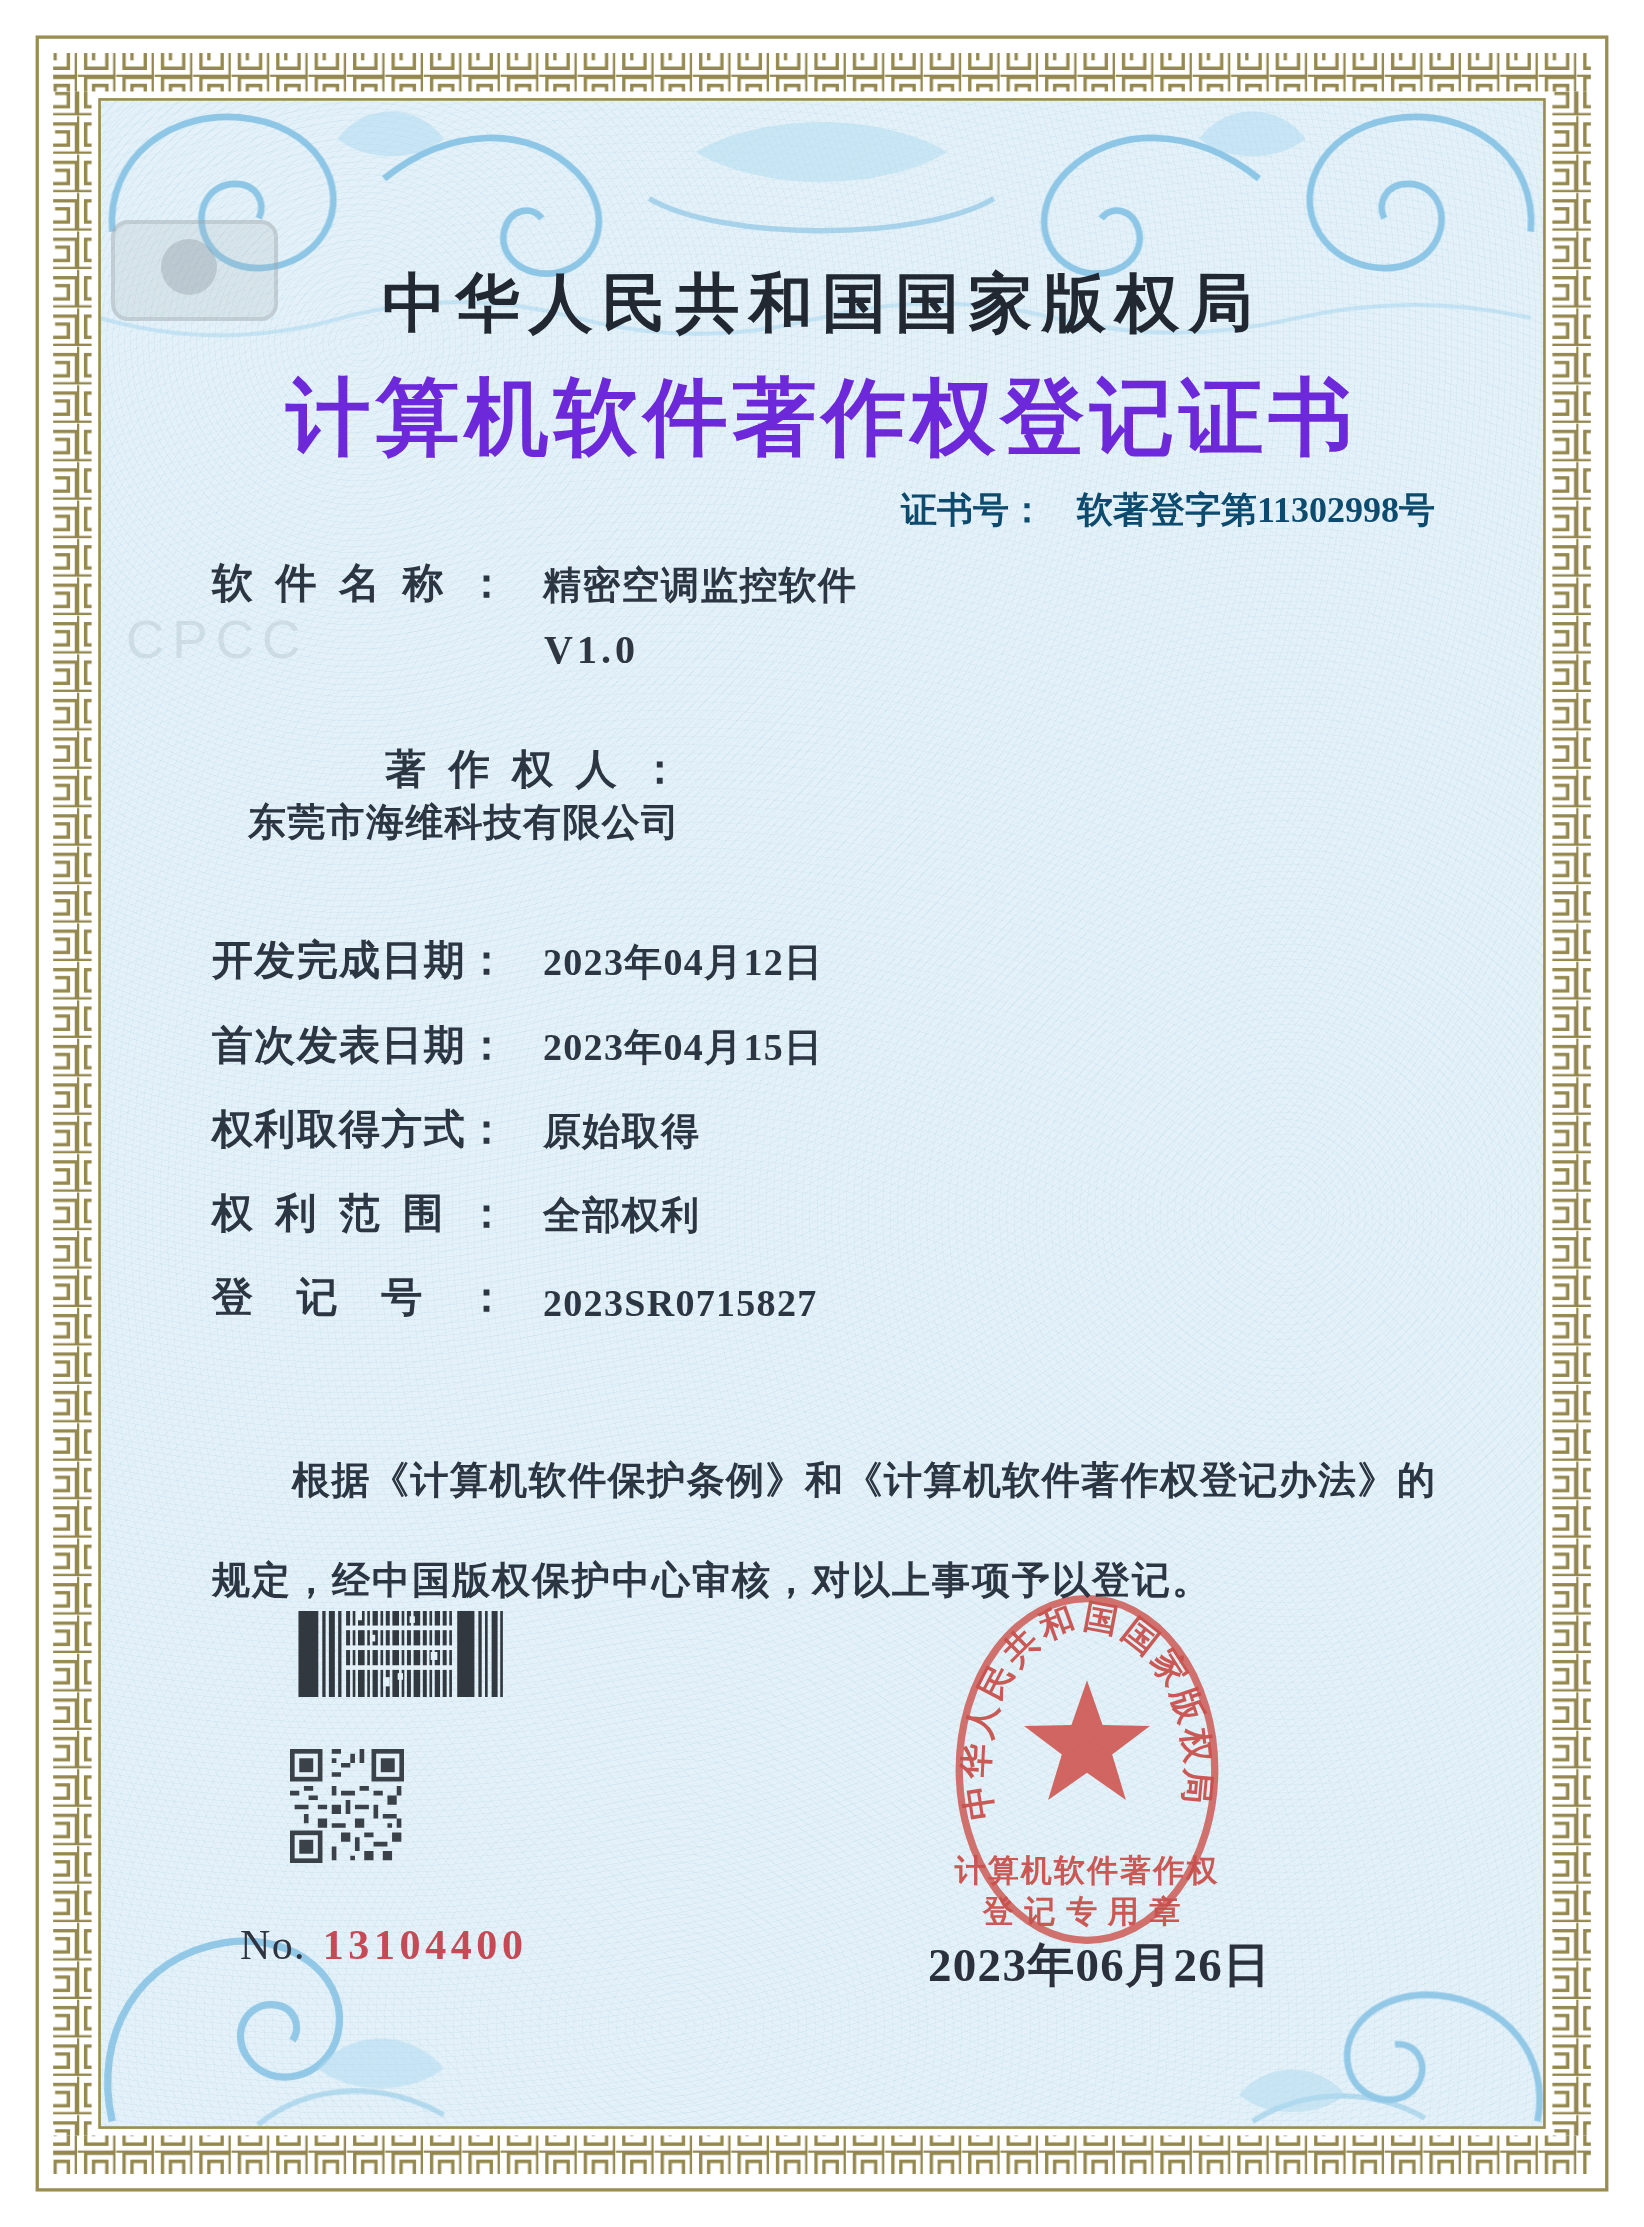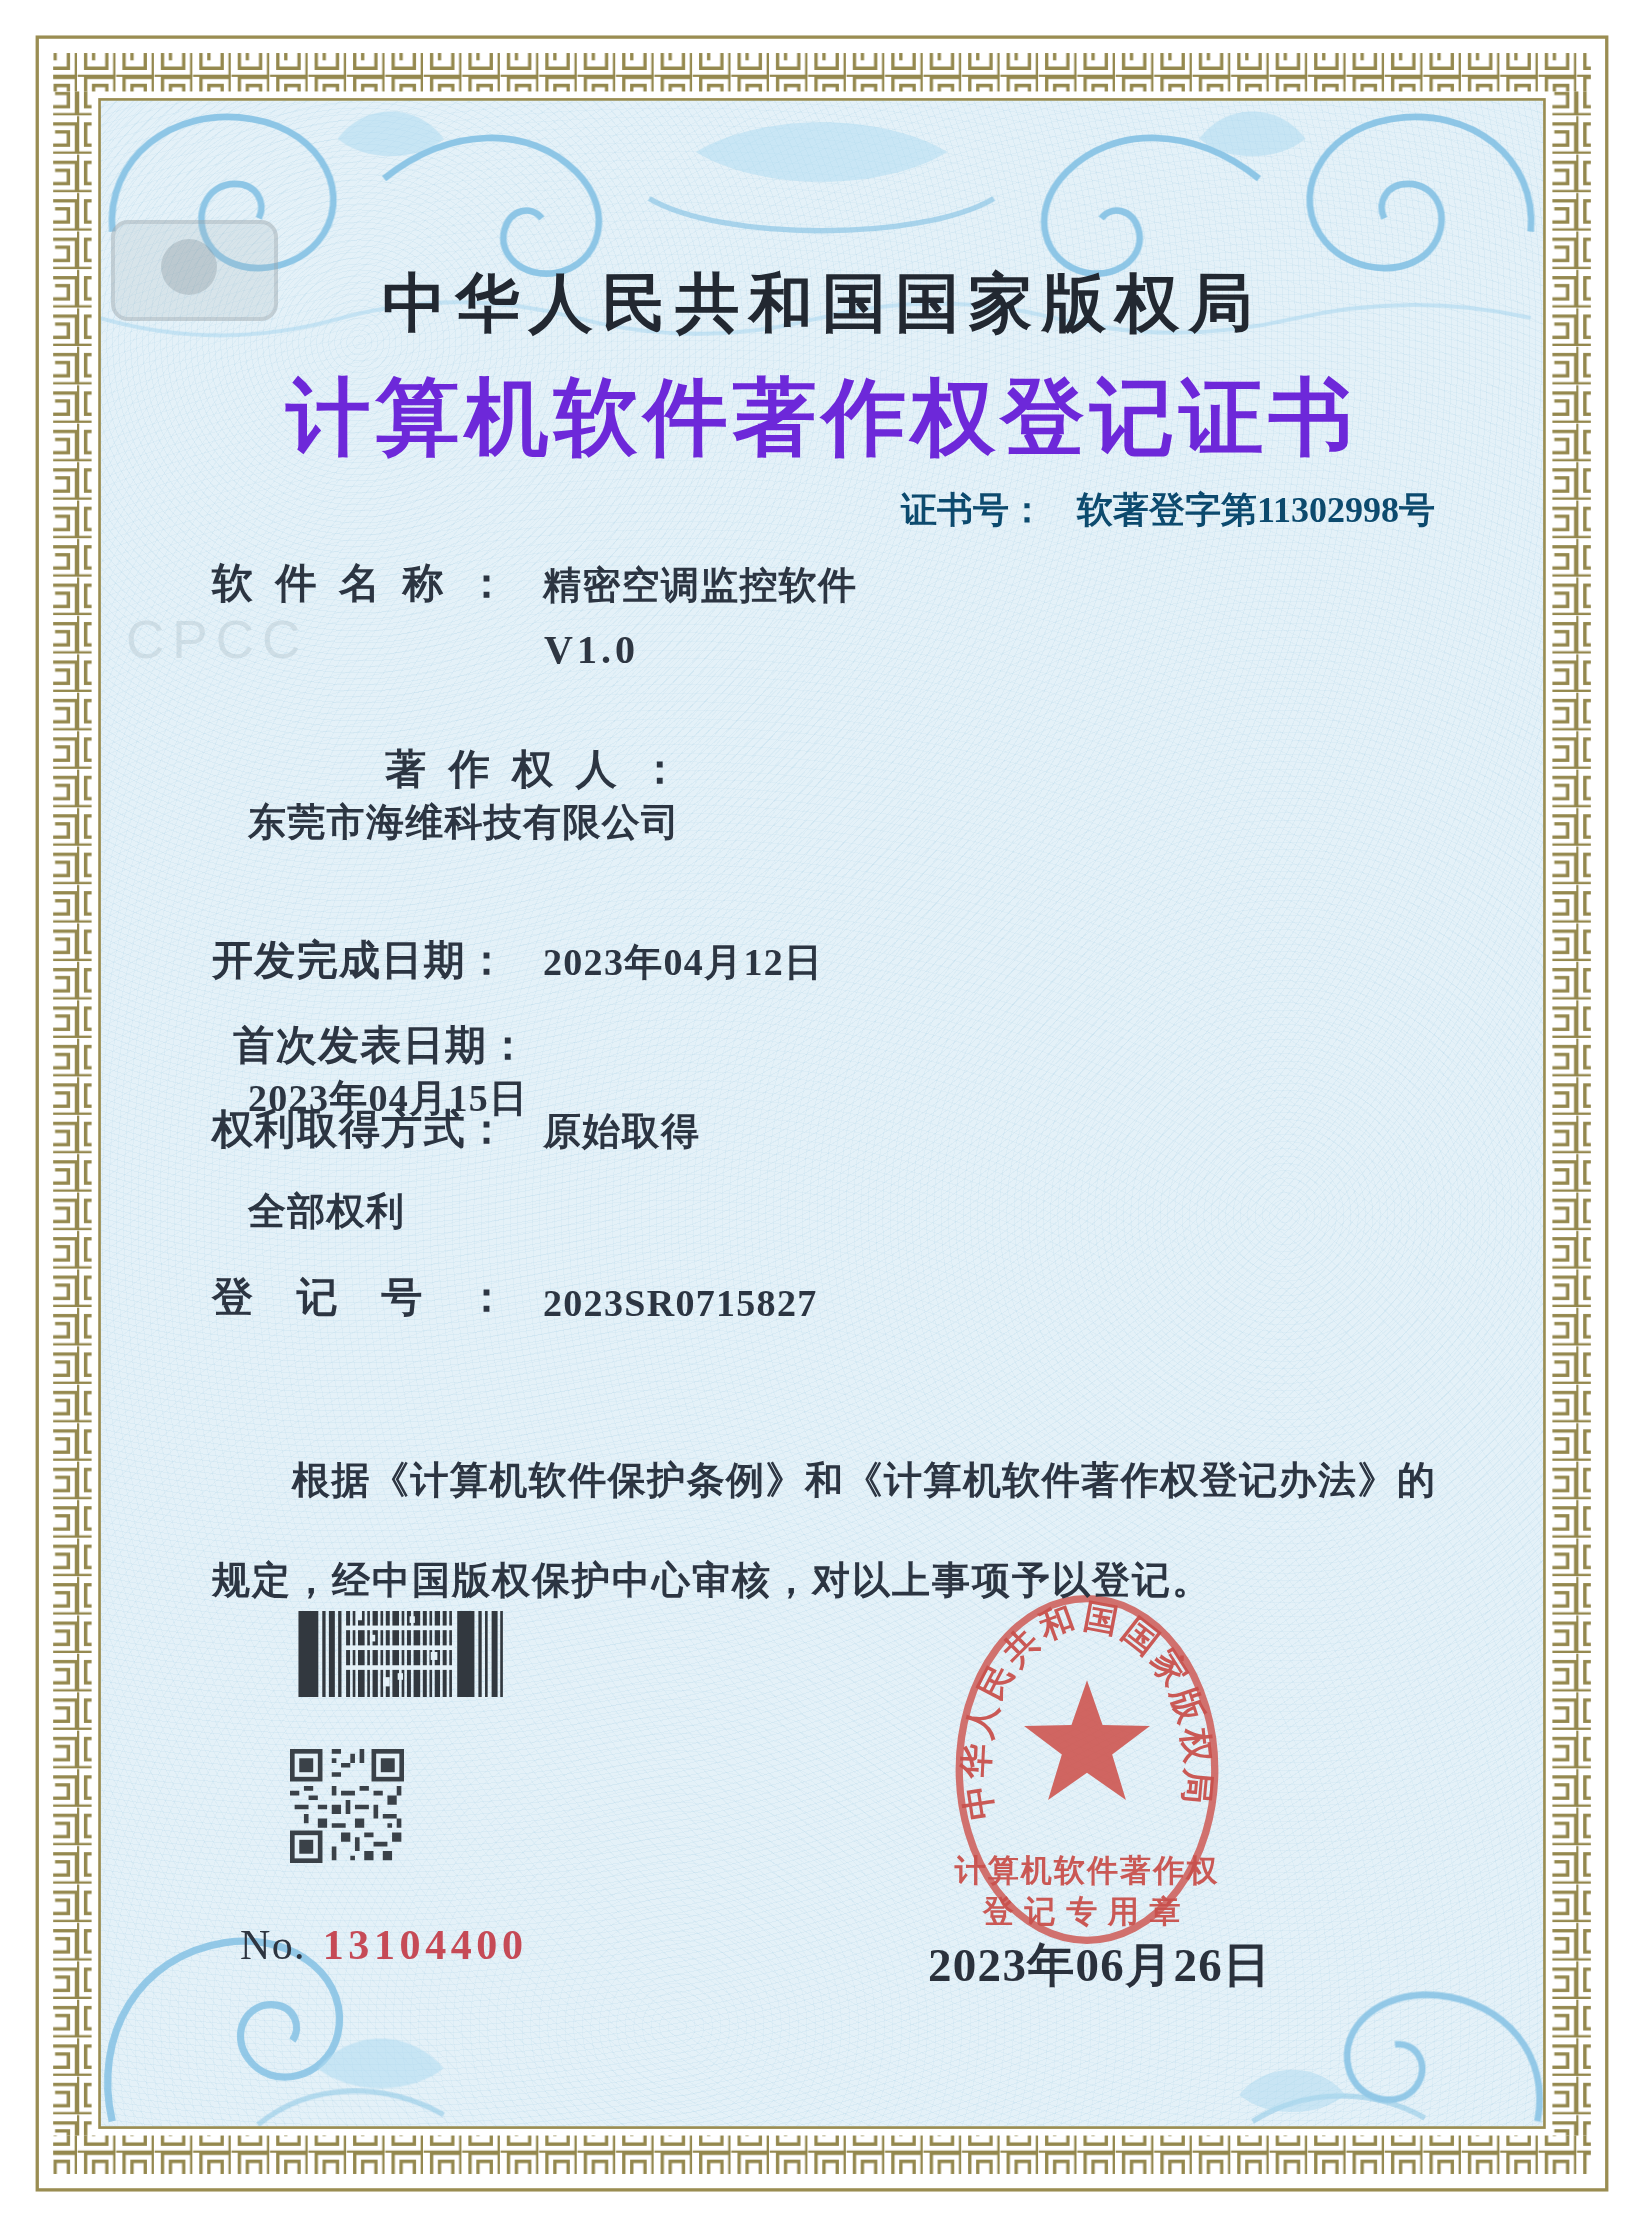--- a/index.html
+++ b/index.html
@@ -46,21 +46,21 @@
     font-size:41px;font-weight:700;color:#2c3542;
     text-align:justify;text-align-last:justify;
   }
   .val{
     margin-left:36px;font-size:38px;font-weight:700;color:#2c3542;white-space:nowrap;letter-spacing:1.3px;
   }
   .r-name{top:556px;}
   .r-ver{top:626px;left:544px;font-size:40px;font-weight:700;letter-spacing:4px;}
   .r-owner{top:742px;flex-direction:column;}
   .r-dev{top:933px;}
-  .r-pub{top:1018px;flex-direction:column;}
+  .r-pub{top:1018px;}
   .r-acq{top:1102px;}
   .r-scope{top:1186px;}
   .r-reg{top:1270px;}
 
   .statement{position:absolute;left:212px;top:1461px;width:1223px;color:#2c3542;}
   .statement .l1{
     font-size:38px;font-weight:600;line-height:1;
     text-indent:80px;text-align:justify;text-align-last:justify;
   }
   .statement .l2{
@@ -175,20 +175,21 @@
     <span class="lab">首次发表日期：</span>
     <span class="val">2023年04月15日</span>
   </div>
 
   <div class="row r-acq z-content">
     <span class="lab">权利取得方式：</span>
     <span class="val">原始取得</span>
   </div>
 
   <div class="row r-scope z-content">
+    <span class="lab">权利范围：</span>
     <span class="val">全部权利</span>
   </div>
 
   <div class="row r-reg z-content">
     <span class="lab">登记号：</span>
     <span class="val">2023SR0715827</span>
   </div>
 
   <div class="statement z-content">
     <div class="l1">根据《计算机软件保护条例》和《计算机软件著作权登记办法》的</div>

